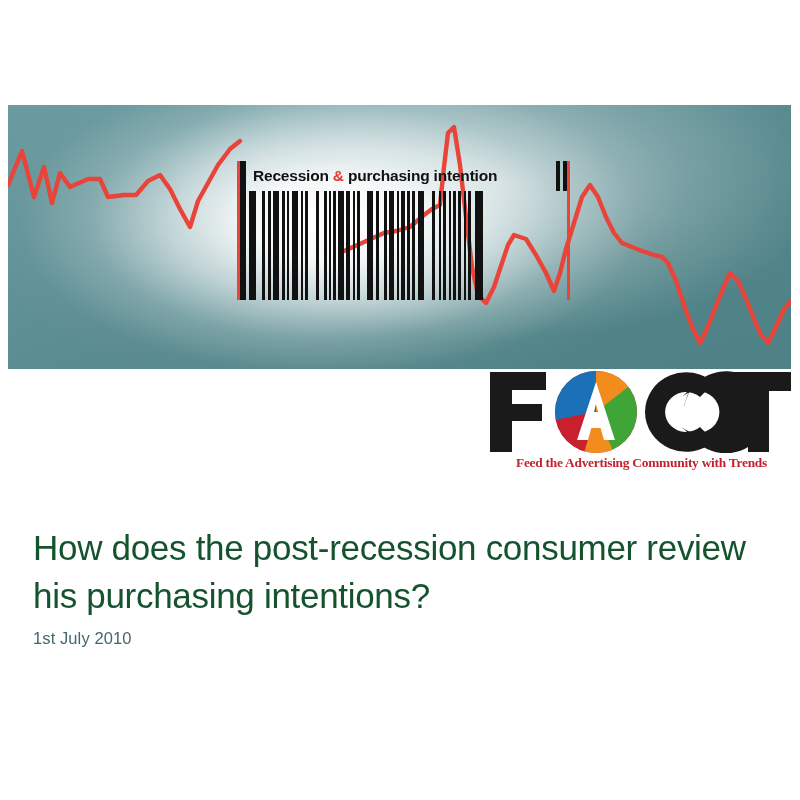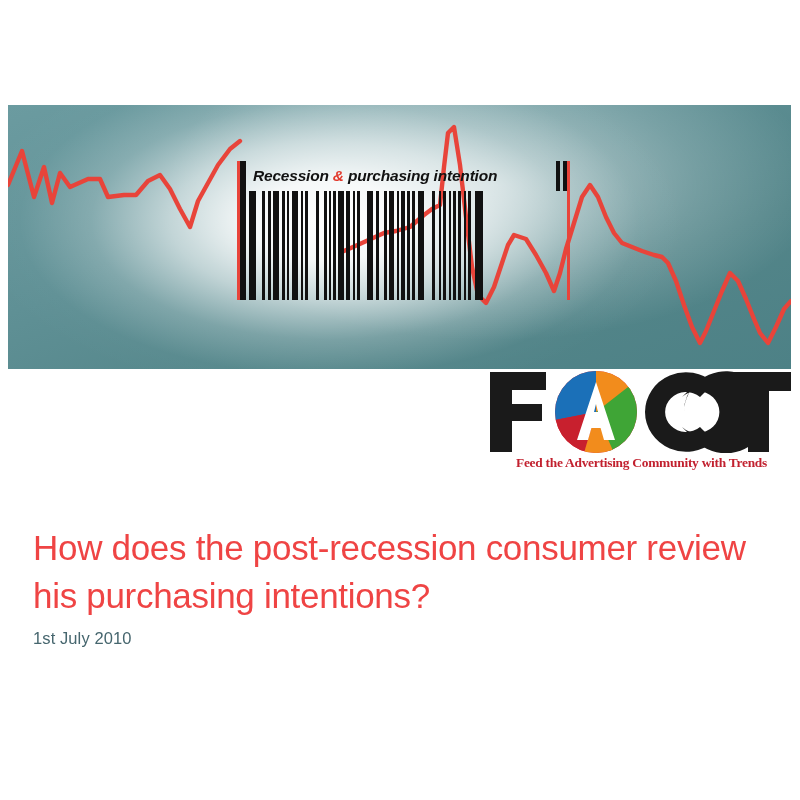--- a/index.html
+++ b/index.html
@@ -25,21 +25,20 @@
 
   
   #hero-banner {
     position: absolute;
     left: 8px;
     top: 105px;
     width: 783px;
     height: 264px;
     overflow: hidden;
     background: #5d8e93;
-    font-style: italic;
   }
   #hero-bg {
     position: absolute;
     inset: 0;
     background:
       radial-gradient(ellipse 46% 68% at 41% 44%,
         rgba(255,255,255,0.99) 0%,
         rgba(255,255,255,0.93) 22%,
         rgba(255,255,255,0.62) 44%,
         rgba(255,255,255,0.22) 66%,
@@ -154,21 +153,21 @@
   
   #headline {
     position: absolute;
     left: 33px;
     top: 524px;
     width: 730px;
     font-family: "Liberation Sans", sans-serif;
     font-size: 35px;
     line-height: 1.36;
     font-weight: normal;
-    color: #ef4444;
+    color: #14532d;
     margin: 0;
     letter-spacing: -0.3px;
   }
   #slide-date {
     position: absolute;
     left: 33px;
     top: 629px;
     font-family: "Liberation Sans", sans-serif;
     font-size: 16.5px;
     color: #46666e;

